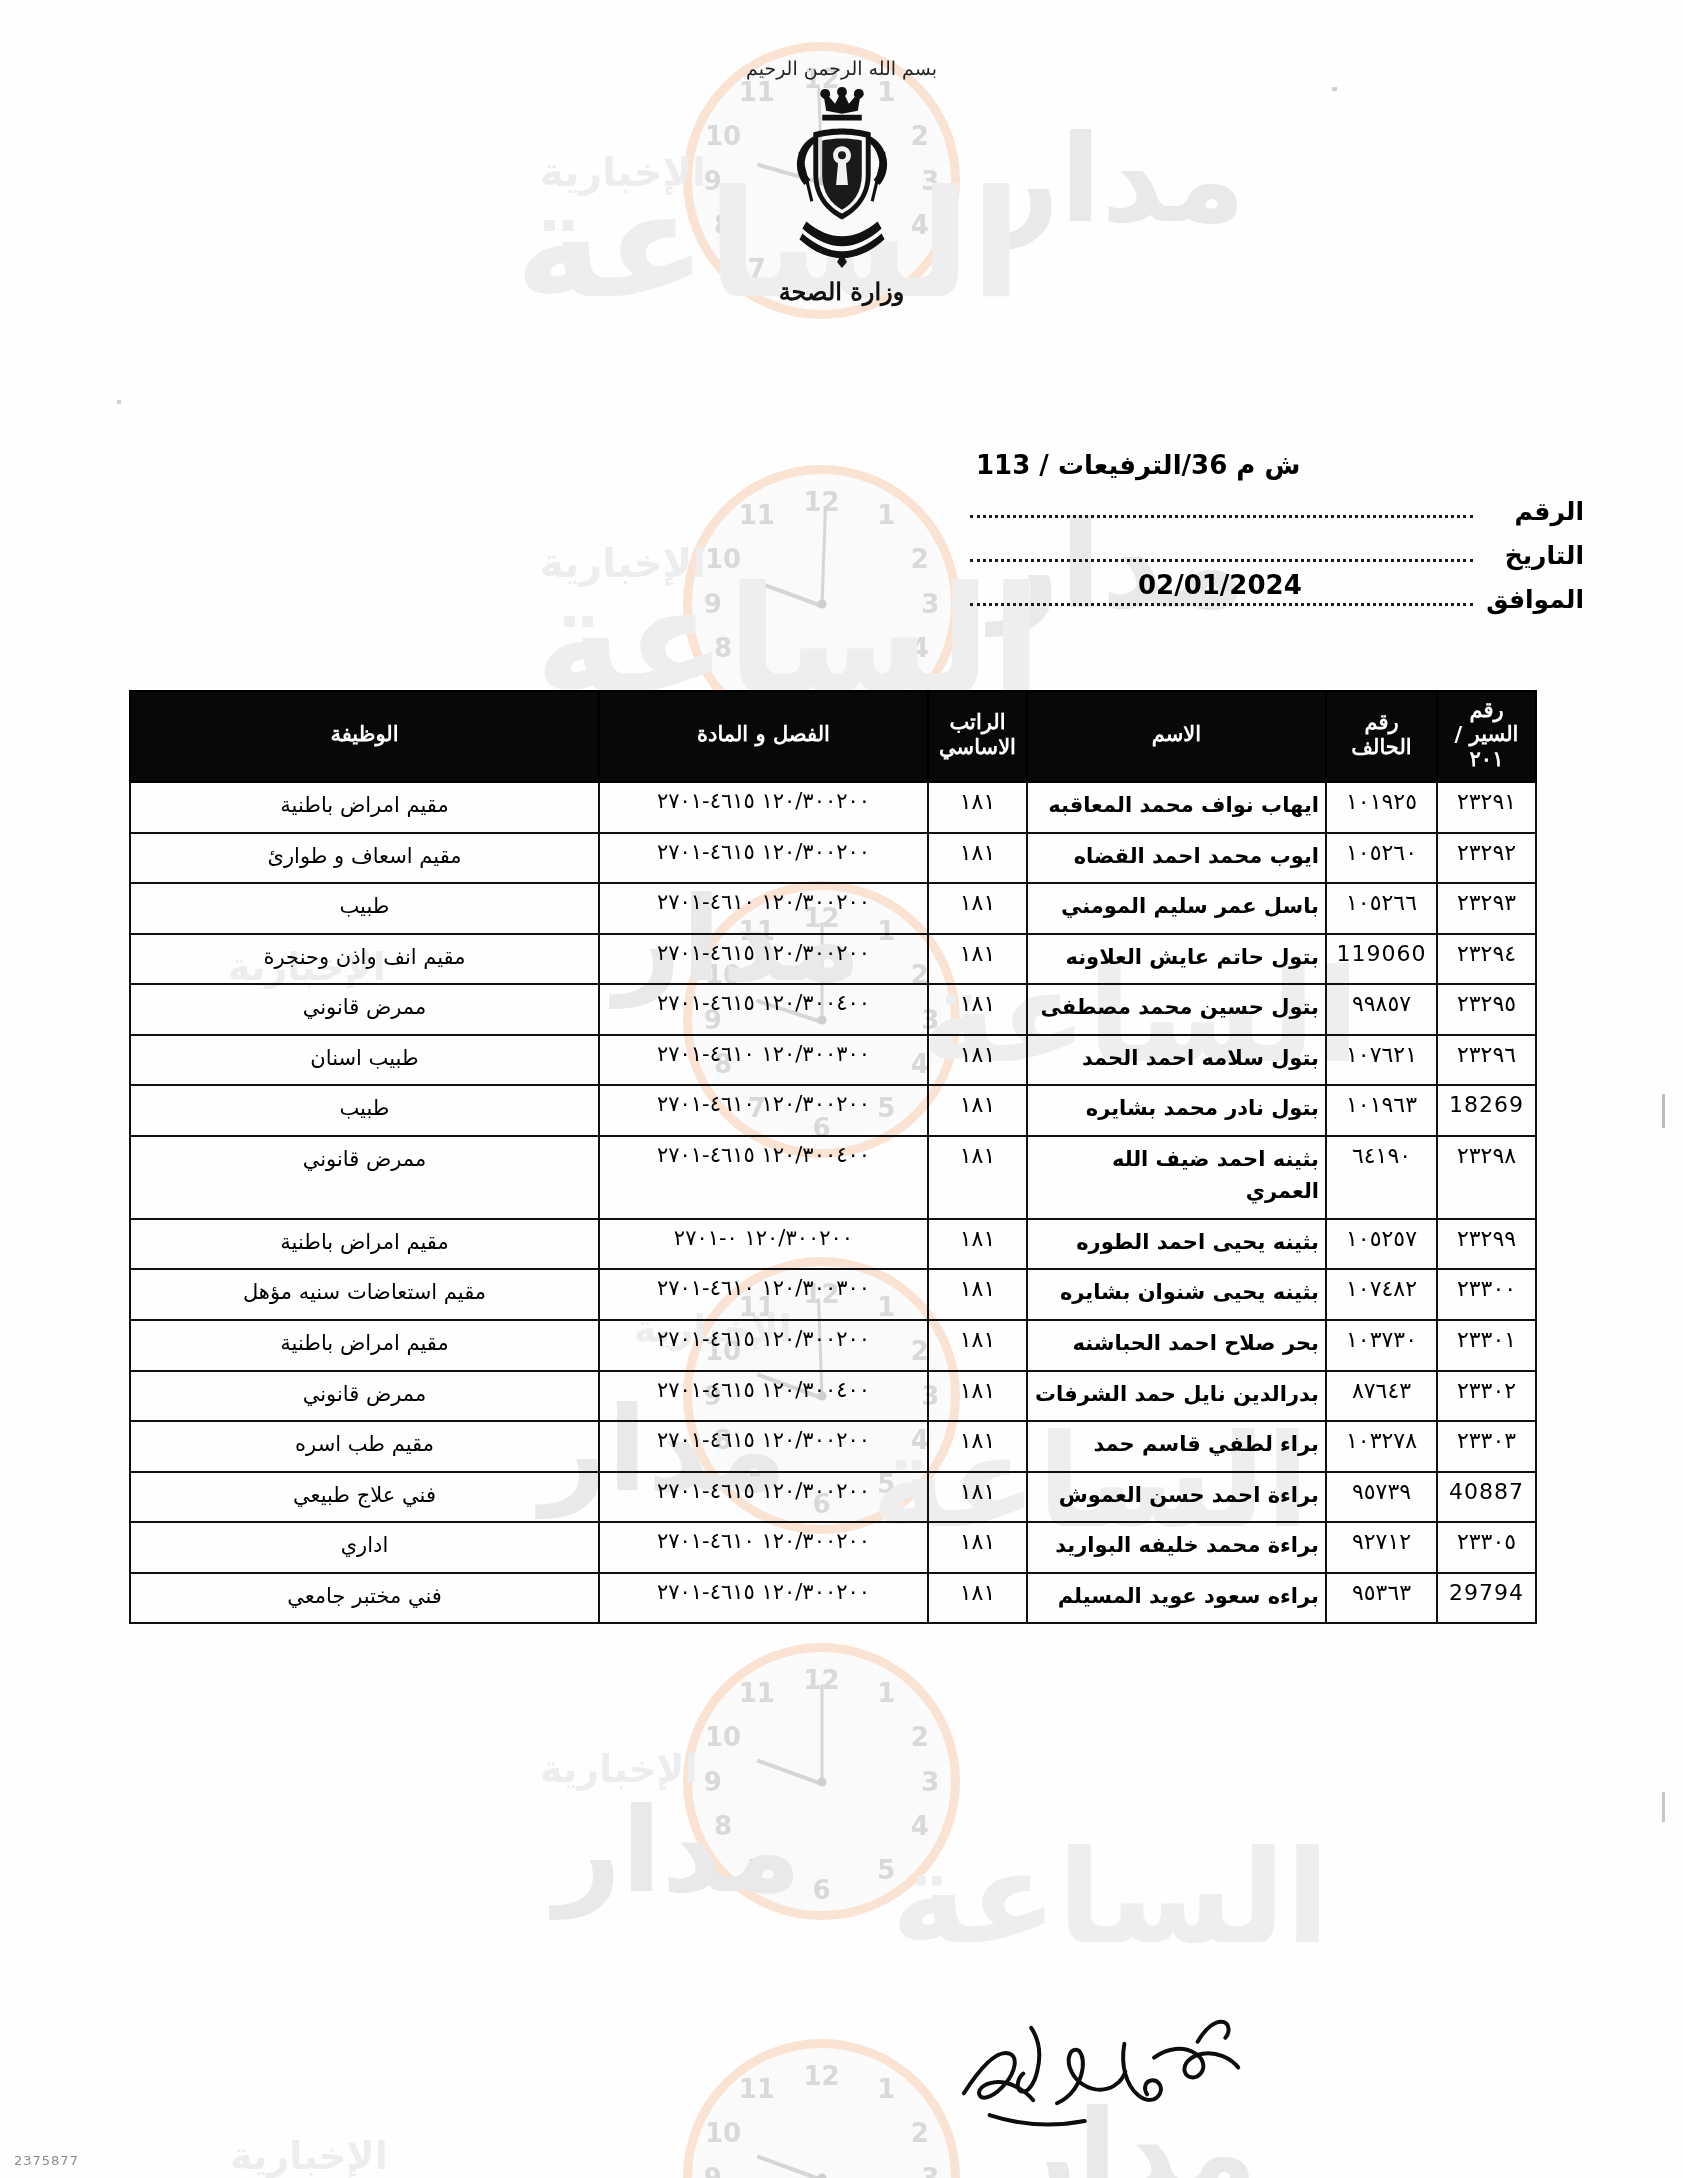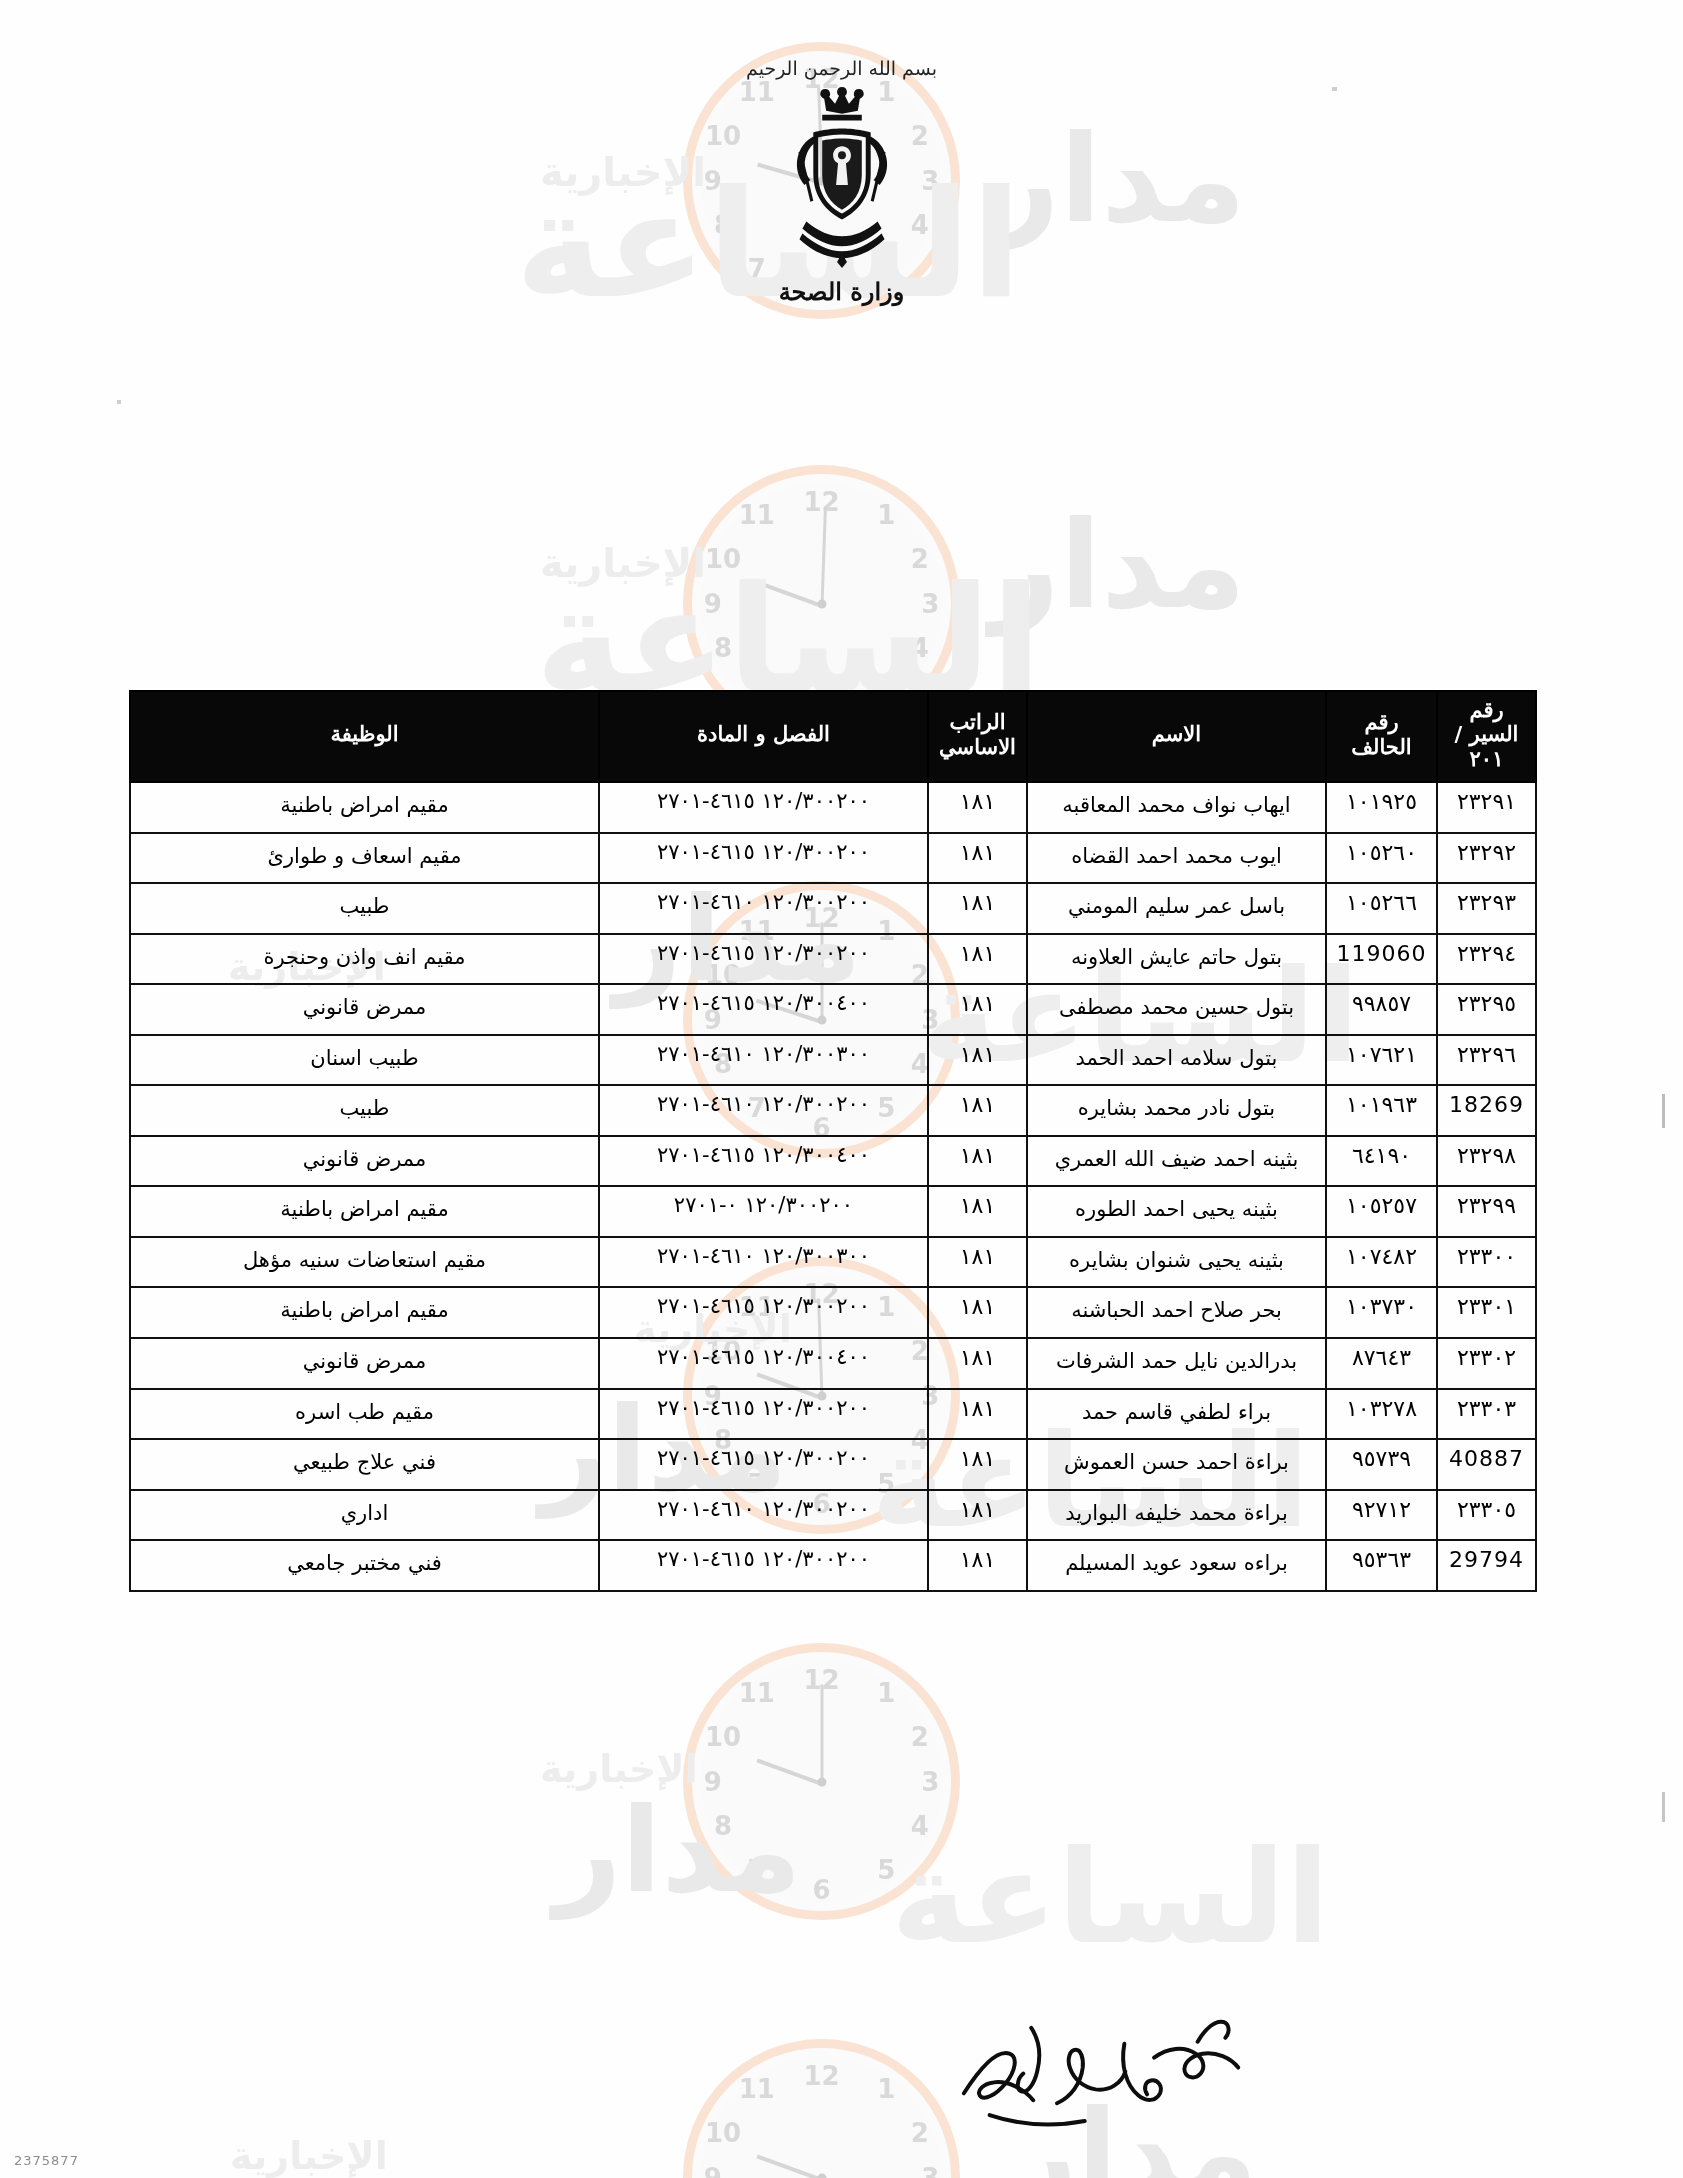--- a/index.html
+++ b/index.html
@@ -198,26 +198,27 @@
   }
   td.c-num {
     text-align: center;
     font-size: 22px;
     font-family: "DejaVu Sans", sans-serif;
     letter-spacing: 1px;
     white-space: nowrap;
     padding-top: 9px;
   }
   td.c-name {
-    text-align: center;
+    text-align: right;
     font-size: 21px;
     font-family: "DejaVu Sans", sans-serif;
     line-height: 1.55;
     letter-spacing: 2px;
     padding-top: 9px;
+    font-weight: bold;
   }
   td.c-grade {
     text-align: center;
     font-size: 22px;
     font-family: "DejaVu Sans", sans-serif;
     letter-spacing: 1px;
     padding-top: 9px;
   }
   td.c-chapter {
     text-align: center;
@@ -456,20 +457,39 @@
           <path d="M66 172 l5 9 -5 6 -5-6z"></path>
 
           <path d="M22 70 l3-1 12 50 -3 1z"></path>
           <path d="M110 70 l-3-1 -12 50 3 1z"></path>
         </g>
       </svg>
     </div>
     <div class="ministry-line">وزارة الصحة</div>
   </div>
 
+  <div class="ref-block">
+    <div class="ref-title">ش م 36/الترفيعات / 113</div>
+
+    <div class="ref-row">
+      <span class="ref-label">الرقم</span>
+      <span class="ref-dots"></span>
+    </div>
+
+    <div class="ref-row" style="position:relative;">
+      <span class="ref-label">التاريخ</span>
+      <span class="ref-dots"></span>
+      <span class="ref-value">02/01/2024</span>
+    </div>
+
+    <div class="ref-row">
+      <span class="ref-label">الموافق</span>
+      <span class="ref-dots"></span>
+    </div>
+  </div>
 
   <div class="tbl-wrap">
     <table class="promo">
       <colgroup>
         <col class="w-serial">
           <col class="w-empno">
           <col class="w-name">
         <col class="w-grade">
           <col class="w-chapter">
           <col class="w-job">

